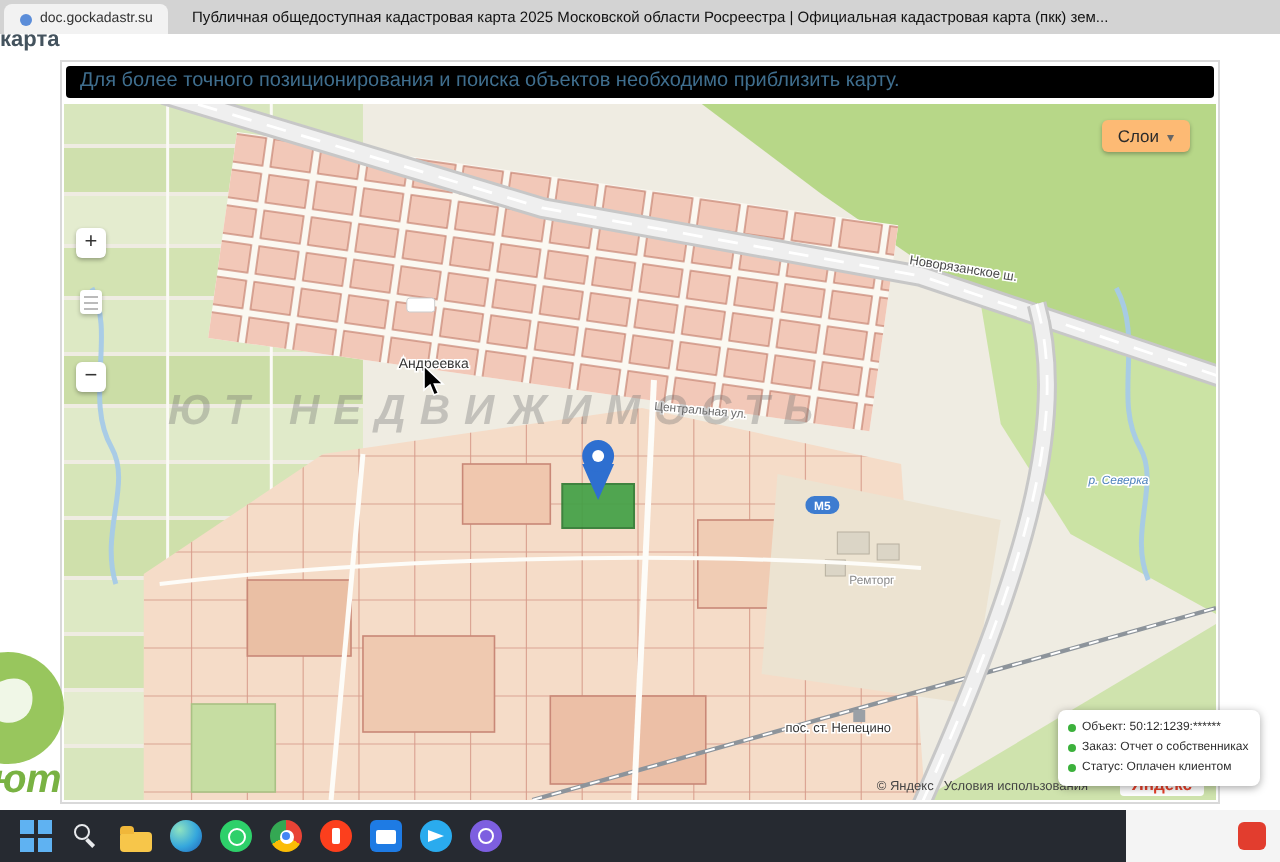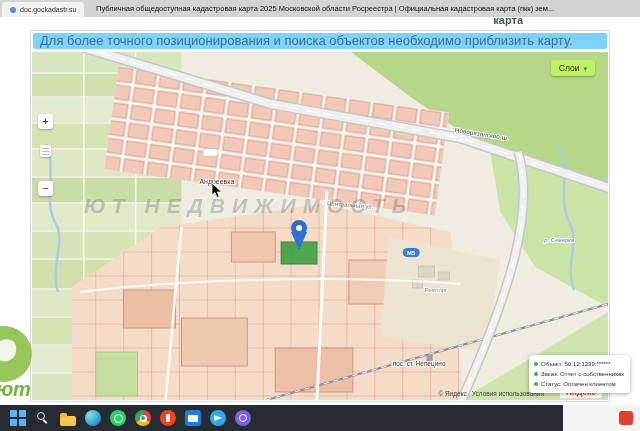--- a/index.html
+++ b/index.html
@@ -4,33 +4,33 @@
 <style>
   html,body{margin:0;padding:0;background:#fff;}
   body{font-family:"Liberation Sans","DejaVu Sans",sans-serif;}
   .page{position:relative;width:640px;height:431px;overflow:hidden;background:#fff;padding-left:24px;}
 
   
   .browser-bar{position:absolute;left:0;top:0;width:640px;height:17px;background:#d3d3d3;}
   .tab{position:absolute;left:2px;top:2px;height:15px;background:#f2f2f2;border-radius:4px 4px 0 0;display:flex;align-items:center;gap:4px;padding:0 8px;font-size:7px;color:#333;}
   .favicon{width:6px;height:6px;border-radius:50%;background:#5b8dd9;}
   .title-text{position:absolute;left:96px;top:0;height:17px;line-height:17px;font-size:7.5px;color:#111;white-space:nowrap;overflow:hidden;width:540px;}
-  .heading-frag{position:absolute;top:14px;left:0;width:523px;text-align:right;font-size:11px;font-weight:bold;color:#44535e;}
+  .heading-frag{position:absolute;top:14px;left:0;width:523px;text-align:left;font-size:11px;font-weight:bold;color:#44535e;}
 
   
   .panel{position:absolute;left:30px;top:30px;width:580px;height:372px;border:1px solid #d9d9d9;background:#fff;box-sizing:border-box;}
-  .notice{position:absolute;left:2px;top:2px;right:2px;height:16px;background:#7dd3fc;color:#3f6e8e;font-size:13px;line-height:16px;padding-left:7px;border-radius:2px;box-sizing:border-box;}
+  .notice{position:absolute;left:2px;top:2px;right:2px;height:16px;background:#000000;color:#3f6e8e;font-size:10px;line-height:16px;padding-left:7px;border-radius:2px;box-sizing:border-box;}
   .map{position:absolute;left:1px;right:1px;top:21px;bottom:1px;overflow:hidden;background:#efece2;}
   .mapsvg{position:absolute;left:0;top:0;width:100%;height:100%;}
   .mapsvg text{font-family:"Liberation Sans",sans-serif;}
   .lbl{paint-order:stroke;stroke:#ffffff;stroke-width:1.6px;}
 
   .wm{position:absolute;left:52px;top:142px;font-size:21px;font-weight:bold;letter-spacing:7px;color:rgba(110,110,110,0.34);white-space:nowrap;z-index:3;font-style:italic;}
 
-  .layers-btn{position:absolute;top:8px;right:13px;background:#bef264;border-radius:3px;box-shadow:0 1px 2px rgba(0,0,0,.3);padding:3px 8px;font-size:8.5px;color:#2b2b2b;z-index:4;display:flex;gap:4px;align-items:flex-end;cursor:pointer;}
+  .layers-btn{position:absolute;top:8px;right:13px;background:#fdba74;border-radius:3px;box-shadow:0 1px 2px rgba(0,0,0,.3);padding:3px 8px;font-size:8.5px;color:#2b2b2b;z-index:4;display:flex;gap:4px;align-items:flex-end;cursor:pointer;}
   .chev{font-size:7px;color:#666;}
 
   .zoom-ctl{position:absolute;left:6px;top:62px;z-index:4;display:flex;flex-direction:column;align-items:center;}
   .zbtn{width:15px;height:15px;background:#fff;border:none;border-radius:3px;box-shadow:0 1px 2px rgba(0,0,0,.3);font-size:11px;line-height:13px;color:#333;padding:0;cursor:pointer;}
   .zmid{width:11px;height:12px;background:#fff;border-radius:2px;box-shadow:0 1px 2px rgba(0,0,0,.25);margin:16px 0 24px;display:flex;flex-direction:column;justify-content:center;gap:2px;align-items:center;}
   .zmid i{display:block;width:7px;height:1px;background:#bbb;}
 
   .attr{position:absolute;right:64px;bottom:3px;font-size:6.5px;color:#444;z-index:4;display:flex;gap:5px;white-space:nowrap;}
   .ylogo{position:absolute;right:6px;bottom:2px;background:#fff;border-radius:2px;padding:1px 6px;font-size:8.5px;font-weight:bold;color:#e8402a;z-index:4;}
 

